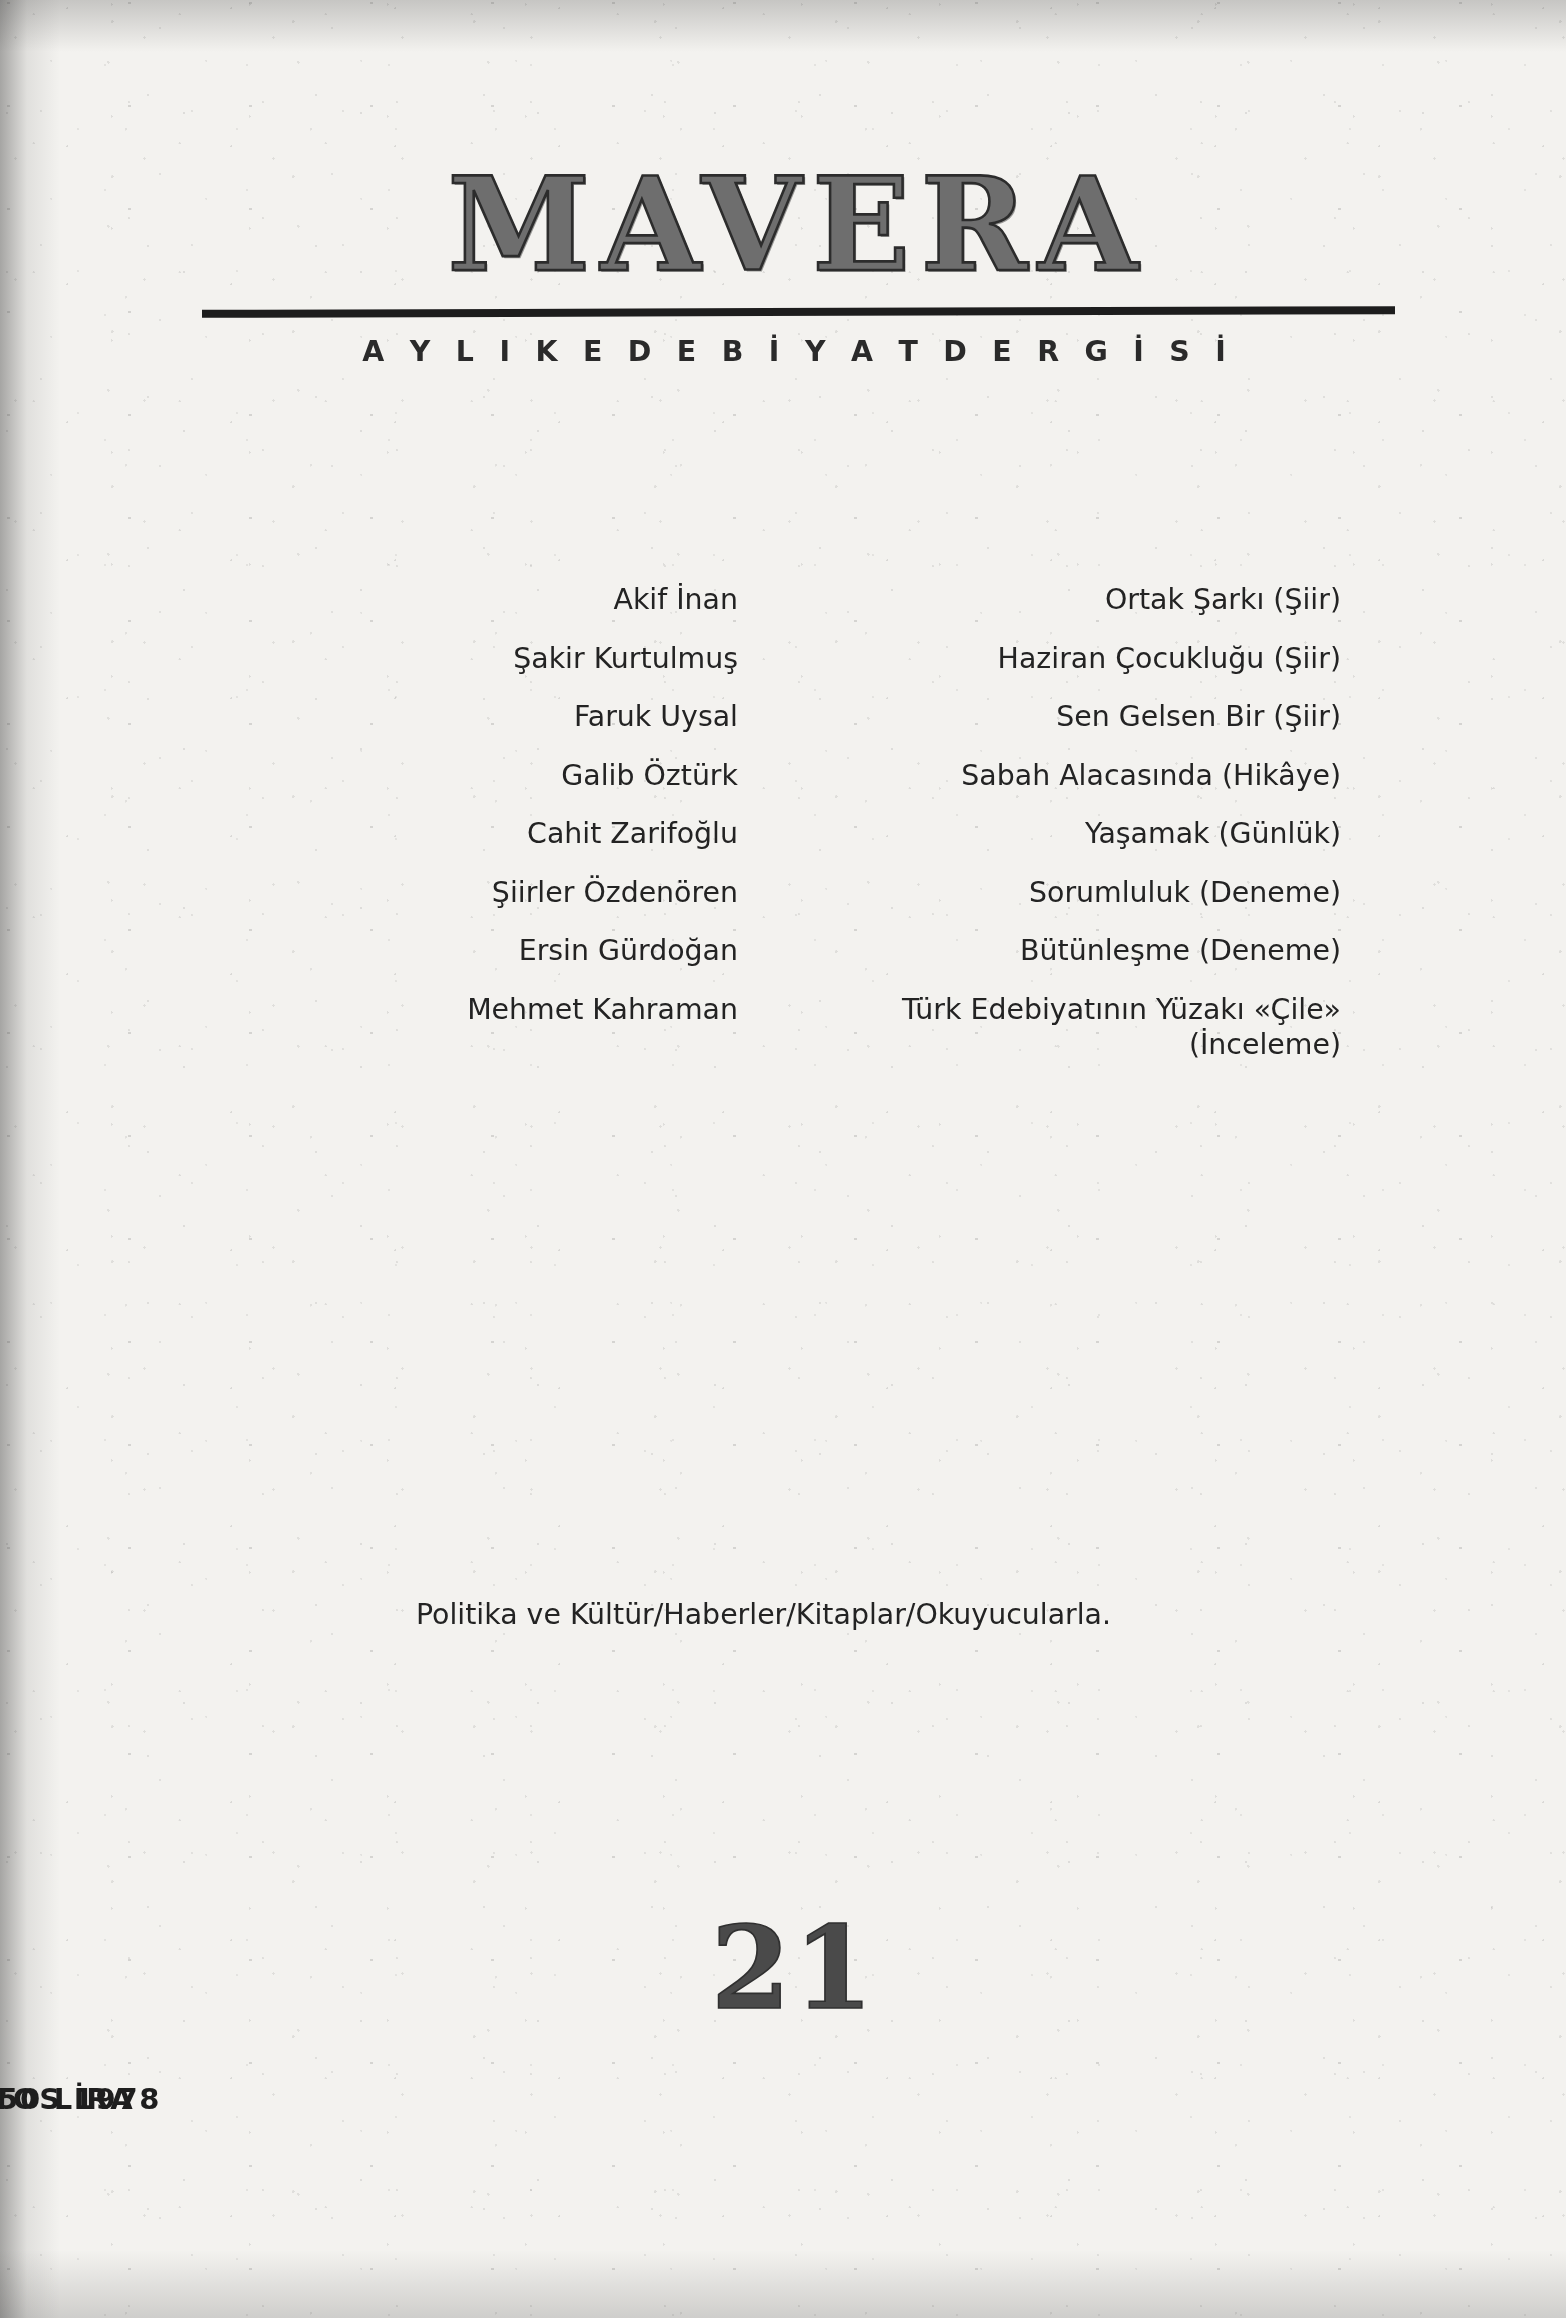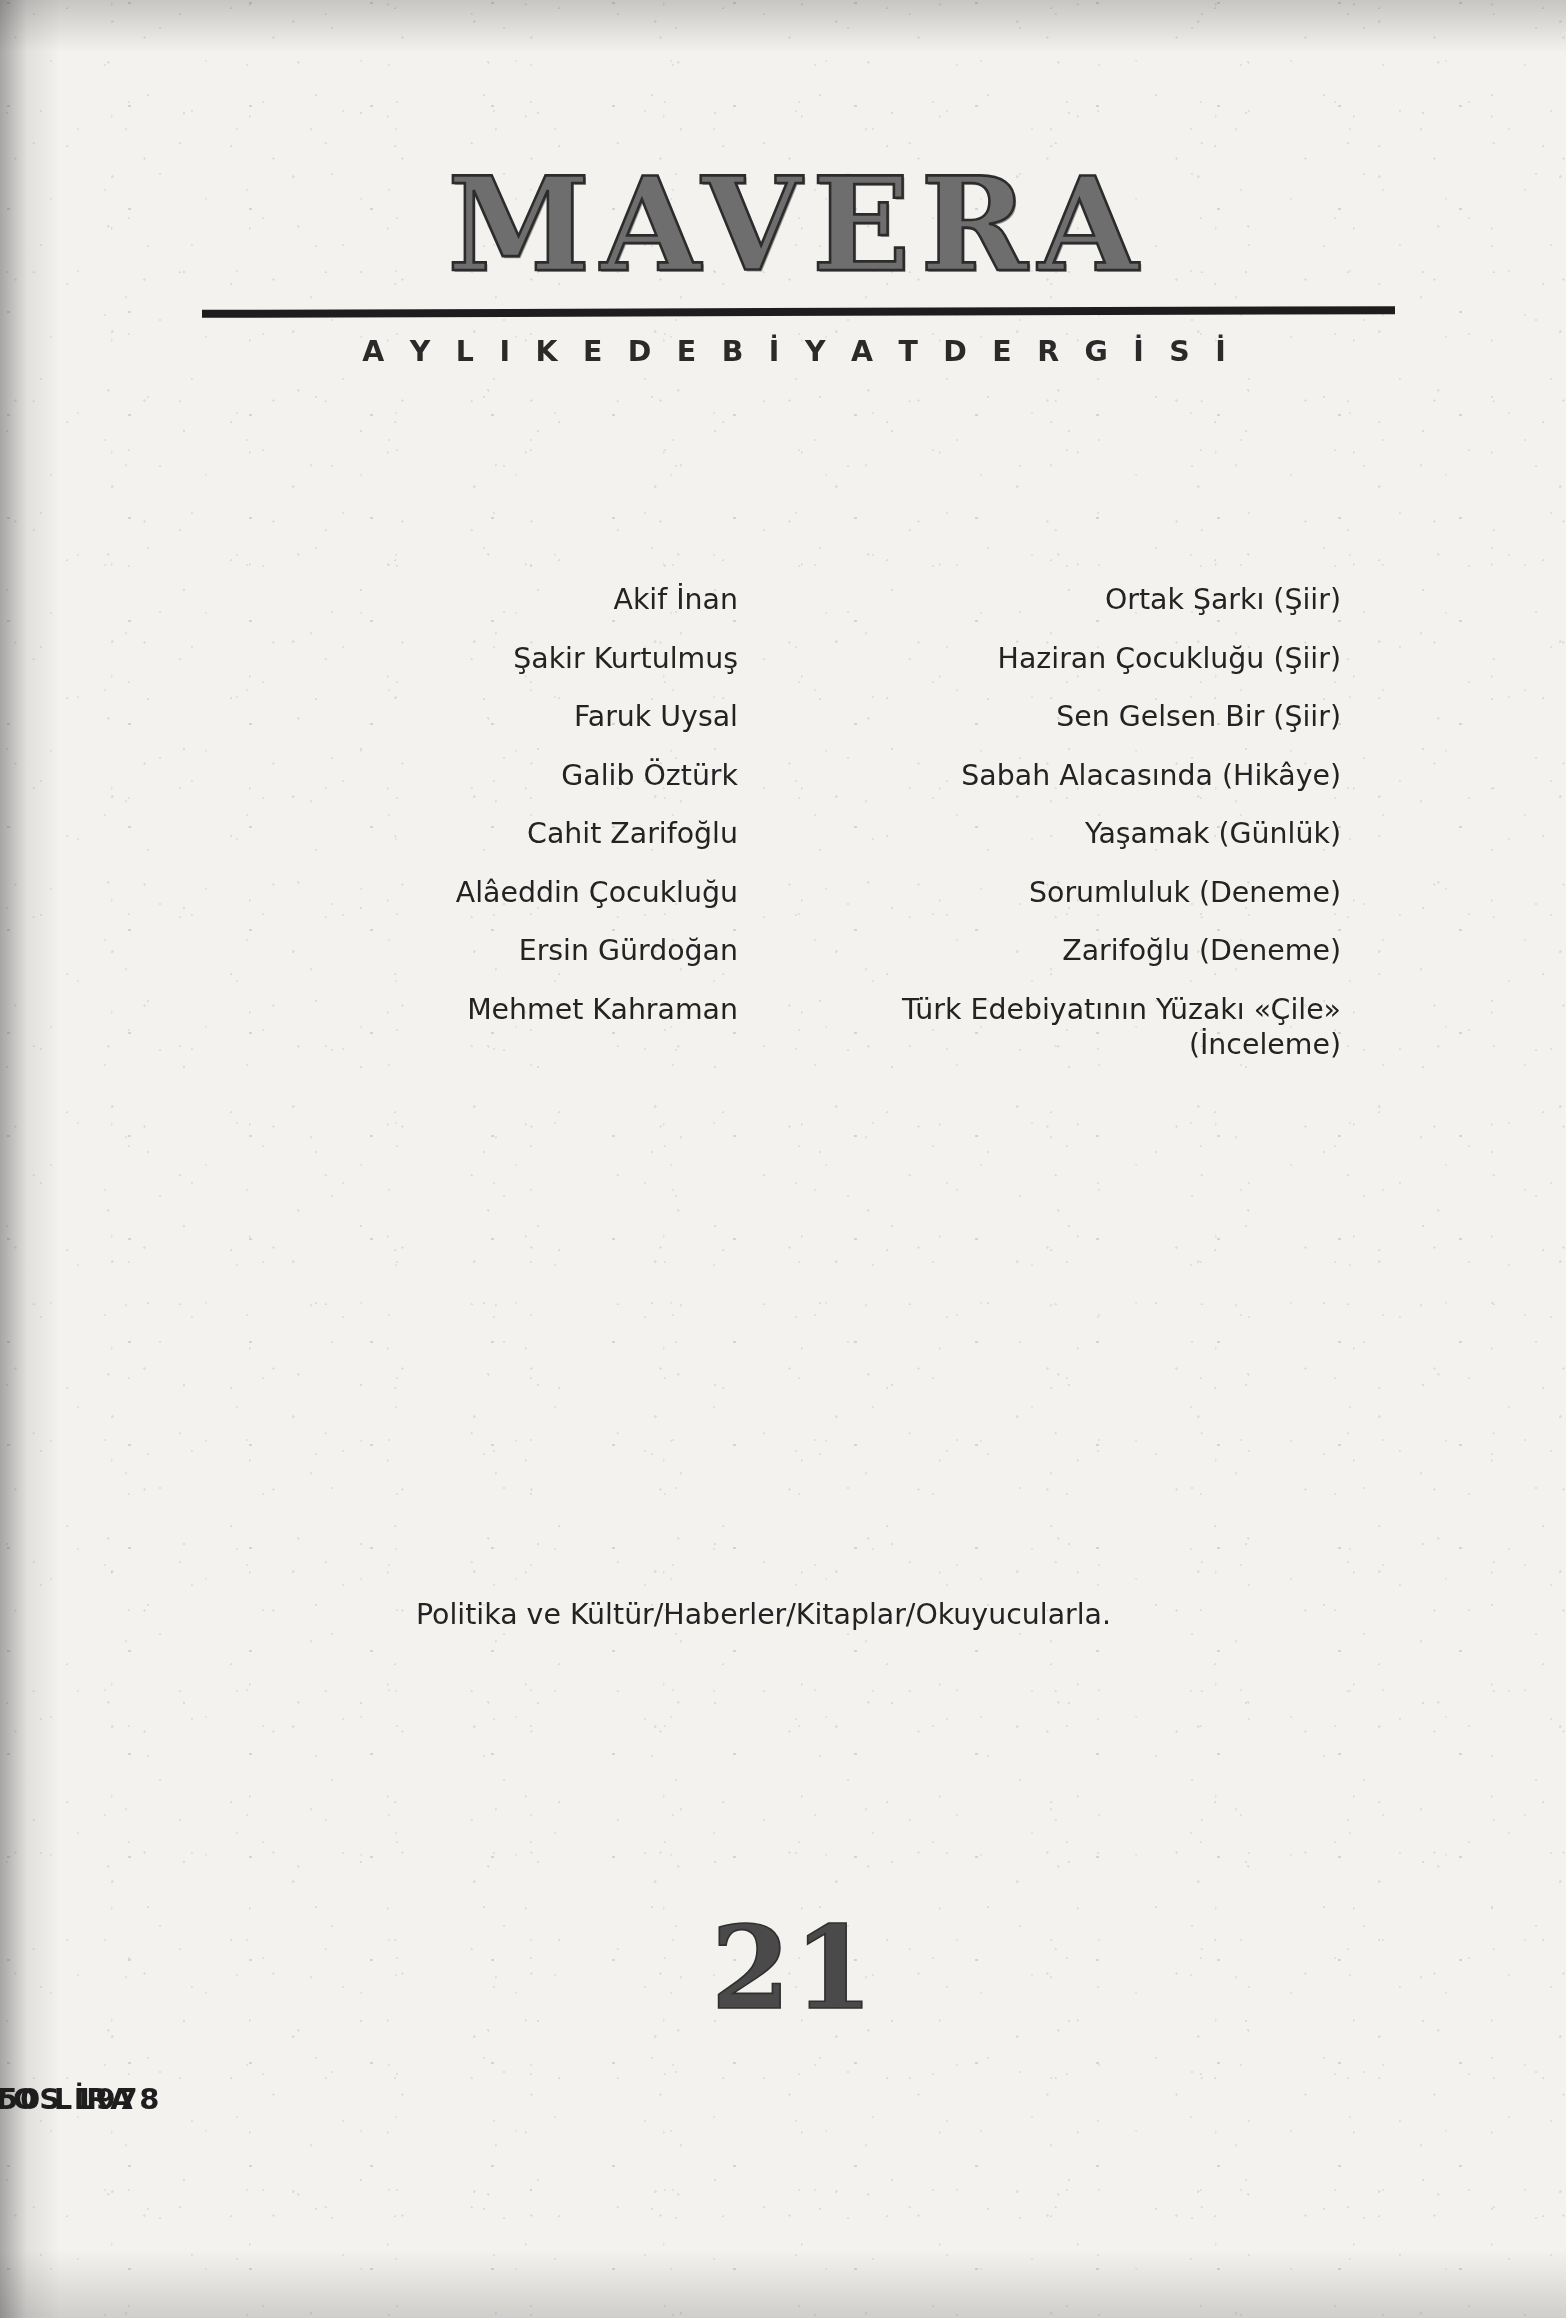--- a/index.html
+++ b/index.html
@@ -245,29 +245,29 @@
               <span class="work-line">Sabah Alacasında (Hikâye)</span>
             </td>
           </tr>
           <tr>
             <td class="author">Cahit Zarifoğlu</td>
             <td class="work">
               <span class="work-line">Yaşamak (Günlük)</span>
             </td>
           </tr>
           <tr>
-            <td class="author">Alâeddin Çocukluğu</td>
+            <td class="author">Şiirler Özdenören</td>
             <td class="work">
               <span class="work-line">Sorumluluk (Deneme)</span>
             </td>
           </tr>
           <tr>
             <td class="author">Ersin Gürdoğan</td>
             <td class="work">
-              <span class="work-line">Zarifoğlu (Deneme)</span>
+              <span class="work-line">Bütünleşme (Deneme)</span>
             </td>
           </tr>
           <tr>
             <td class="author">Mehmet Kahraman</td>
             <td class="work">
               <span class="work-line">Türk Edebiyatının Yüzakı «Çile»</span>
               <span class="work-line">(İnceleme)</span>
             </td>
           </tr>
         </tbody>

